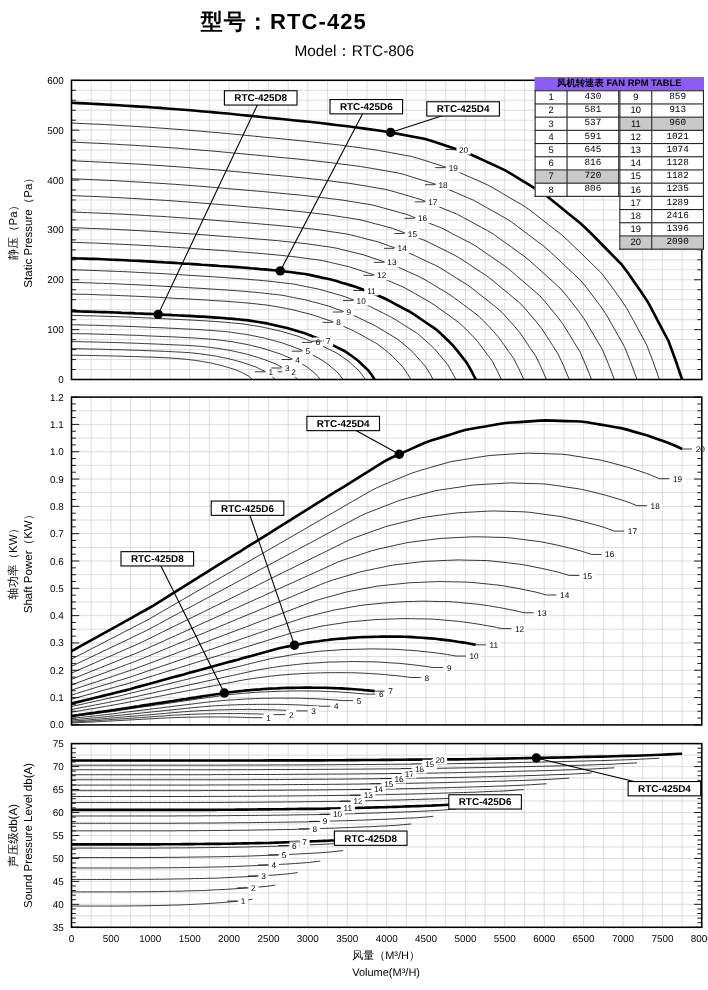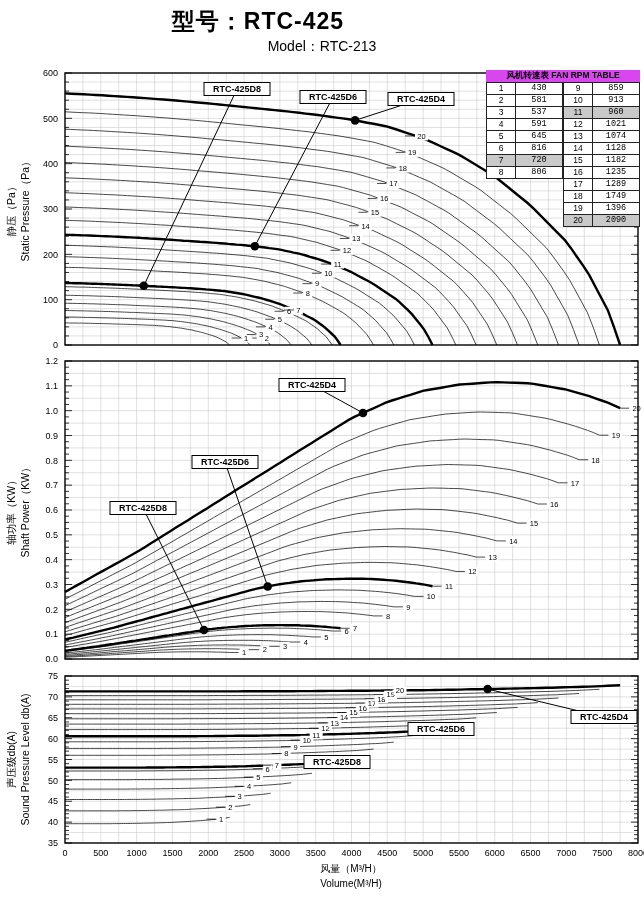--- a/index.html
+++ b/index.html
@@ -1,34 +1,34 @@
 <!DOCTYPE html>
 <html><head>
 <meta charset="utf-8">
 <style>
   html,body{margin:0;padding:0;background:#fff;}
   body{width:644px;height:900px;position:relative;font-family:"Liberation Sans",sans-serif;color:#000;overflow:hidden;}
-  .title{position:absolute;top:6px;left:0;width:516px;text-align:center;font-size:23px;font-weight:bold;letter-spacing:1px;}
+  .title{position:absolute;top:6px;left:0;width:516px;text-align:center;font-size:20px;font-weight:bold;letter-spacing:1px;}
   .subtitle{position:absolute;top:38px;left:0;width:644px;text-align:center;font-size:14px;}
   #chart-svg{position:absolute;top:0;left:0;}
   #fan-table{position:absolute;left:486px;top:70px;font-size:8.5px;line-height:11px;}
-  .ft-header{width:154px;text-align:center;background:#d946ef;font-weight:bold;white-space:nowrap;padding-bottom:1px;font-size:8.5px;}
+  .ft-header{width:154px;text-align:center;background:#8b5cf6;font-weight:bold;white-space:nowrap;padding-bottom:1px;font-size:8.5px;}
   .ft-body{display:flex;align-items:flex-start;}
   .ft-body table{border-collapse:collapse;background:#fff;}
   .ft-body td{border:1px solid #222;text-align:center;padding:0;height:11px;font-size:8.5px;}
   td.idx{width:28px;}
   td.rpm{width:46px;font-family:Liberation Mono, monospace;}
   td.hl{background:#c9c9c9;}
   svg text{font-family:"Liberation Sans",sans-serif;}
 </style>
 </head>
 <body>
 
 <div class="title">型号：RTC-425</div>
-<div class="subtitle">Model：RTC-213</div>
+<div class="subtitle">Model：RTC-806</div>
 
 <svg id="chart-svg" width="644" height="900" viewBox="0 0 644 900">
     <g>
       <g>
         <line x1="82.90625" y1="73" x2="82.90625" y2="345" stroke="#c6c6c6" stroke-width="0.55"></line>
         <line x1="100.8125" y1="73" x2="100.8125" y2="345" stroke="#c6c6c6" stroke-width="0.55"></line>
         <line x1="118.71875" y1="73" x2="118.71875" y2="345" stroke="#c6c6c6" stroke-width="0.55"></line>
         <line x1="136.625" y1="73" x2="136.625" y2="345" stroke="#c6c6c6" stroke-width="0.55"></line>
         <line x1="154.53125" y1="73" x2="154.53125" y2="345" stroke="#c6c6c6" stroke-width="0.55"></line>
         <line x1="172.4375" y1="73" x2="172.4375" y2="345" stroke="#c6c6c6" stroke-width="0.55"></line>
@@ -861,21 +861,21 @@
           <tr>
             <td class="idx">16</td>
             <td class="rpm">1235</td>
           </tr>
           <tr>
             <td class="idx">17</td>
             <td class="rpm">1289</td>
           </tr>
           <tr>
             <td class="idx">18</td>
-            <td class="rpm">1749</td>
+            <td class="rpm">2416</td>
           </tr>
           <tr>
             <td class="idx">19</td>
             <td class="rpm">1396</td>
           </tr>
           <tr>
             <td class="idx hl">20</td>
             <td class="rpm hl">2090</td>
           </tr>
         </tbody>

